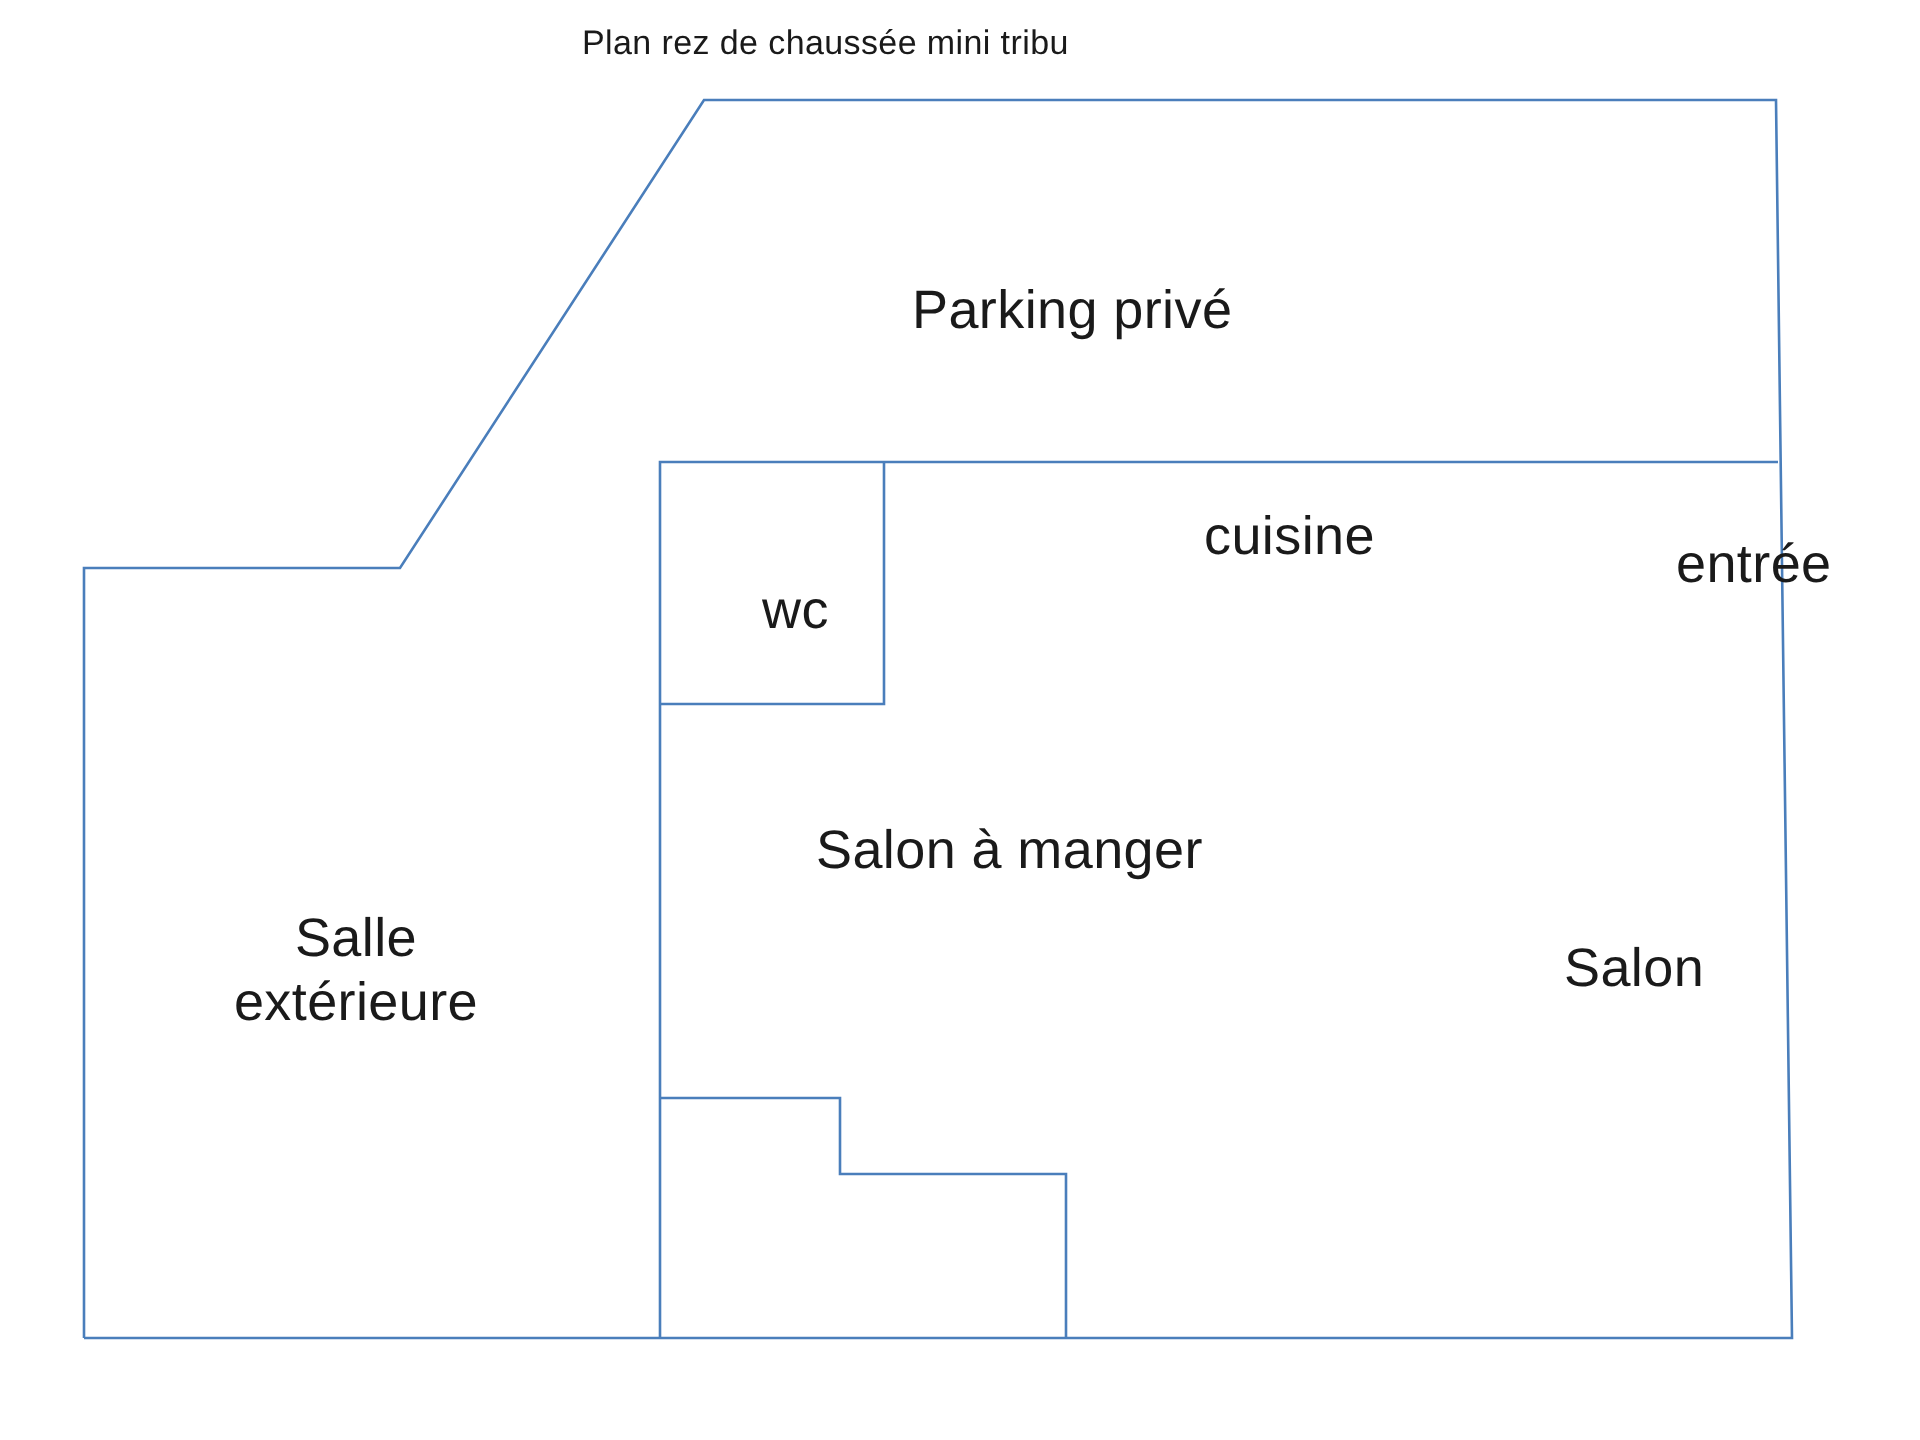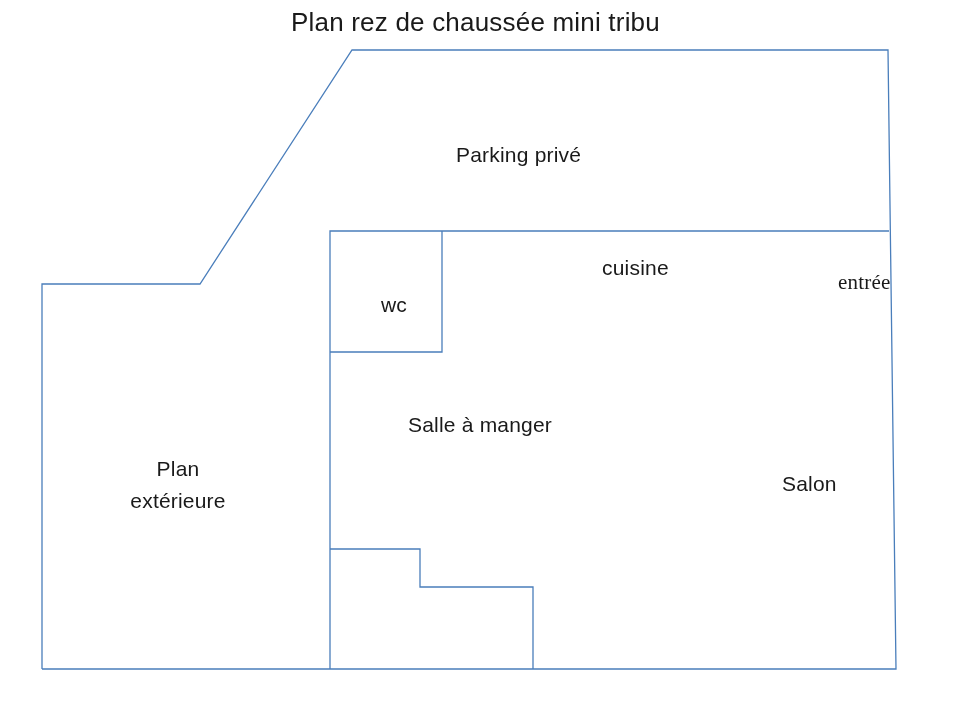--- a/index.html
+++ b/index.html
@@ -1,21 +1,21 @@
 <!DOCTYPE html>
 <html><head>
   <meta charset="utf-8">
   <style>
     html, body { margin: 0; padding: 0; background: #ffffff; }
     body { width: 960px; height: 720px; position: relative; overflow: hidden;
            font-family: "DejaVu Sans", "Liberation Sans", sans-serif; color: #1a1a1a; }
     .plan { position: absolute; left: 0; top: 0; width: 960px; height: 720px; }
-    .label { position: absolute; font-size: 21px; line-height: 32px; white-space: nowrap;
+    .label { position: absolute; font-size: 27px; line-height: 32px; white-space: nowrap;
              font-family: "Liberation Sans", "DejaVu Sans", sans-serif; letter-spacing: 0.2px; }
-    .title { left: 291px; top: 6px; font-size: 26px; }
+    .title { left: 291px; top: 6px; font-size: 17px; }
     .center { text-align: center; }
   </style>
 </head>
 <body>
 
 <div class="label title">Plan rez de chaussée mini tribu</div>
 
 <svg class="plan" viewBox="0 0 960 720" xmlns="http://www.w3.org/2000/svg">
   <g fill="none" stroke="#4a7ebb" stroke-width="1.3">
 
@@ -24,18 +24,18 @@
     <polyline points="330,669 330,231 889,231"></polyline>
 
     <polyline points="442,231 442,352 330,352"></polyline>
 
     <polyline points="330,549 420,549 420,587 533,587 533,669"></polyline>
   </g>
 </svg>
 
 <div class="label" style="left:456px; top:139px;">Parking privé</div>
 <div class="label" style="left:602px; top:252px;">cuisine</div>
-<div class="label" style="left:838px; top:266px;font-family:Liberation Serif, serif;">entrée</div>
+<div class="label" style="left:838px; top:266px;">entrée</div>
 <div class="label" style="left:381px; top:289px;">wc</div>
-<div class="label" style="left:408px; top:409px;">Salle à manger</div>
+<div class="label" style="left:408px; top:409px;">Salon à manger</div>
 <div class="label" style="left:782px; top:468px;">Salon</div>
-<div class="label center" style="left:118px; top:453px; width:120px;">Plan</div>
+<div class="label center" style="left:118px; top:453px; width:120px;">Salle</div>
 <div class="label center" style="left:108px; top:485px; width:140px;">extérieure</div>
 
 </body></html>

